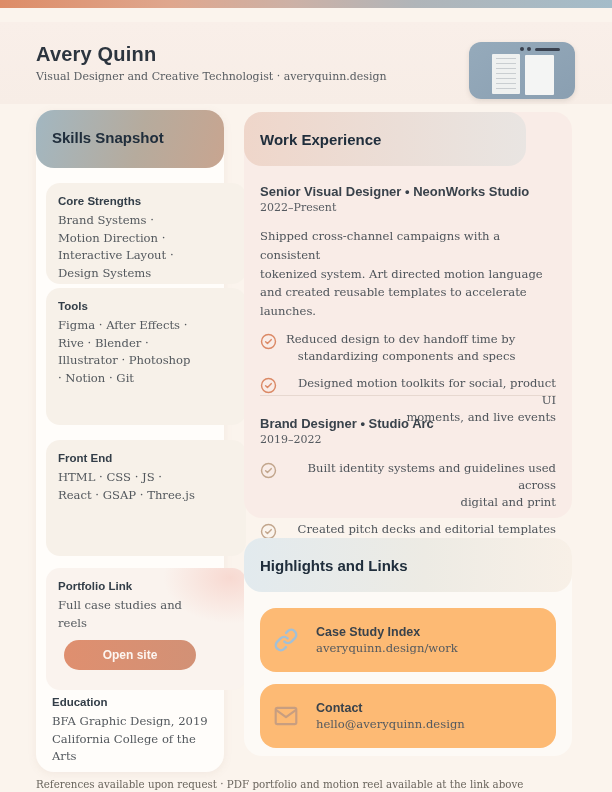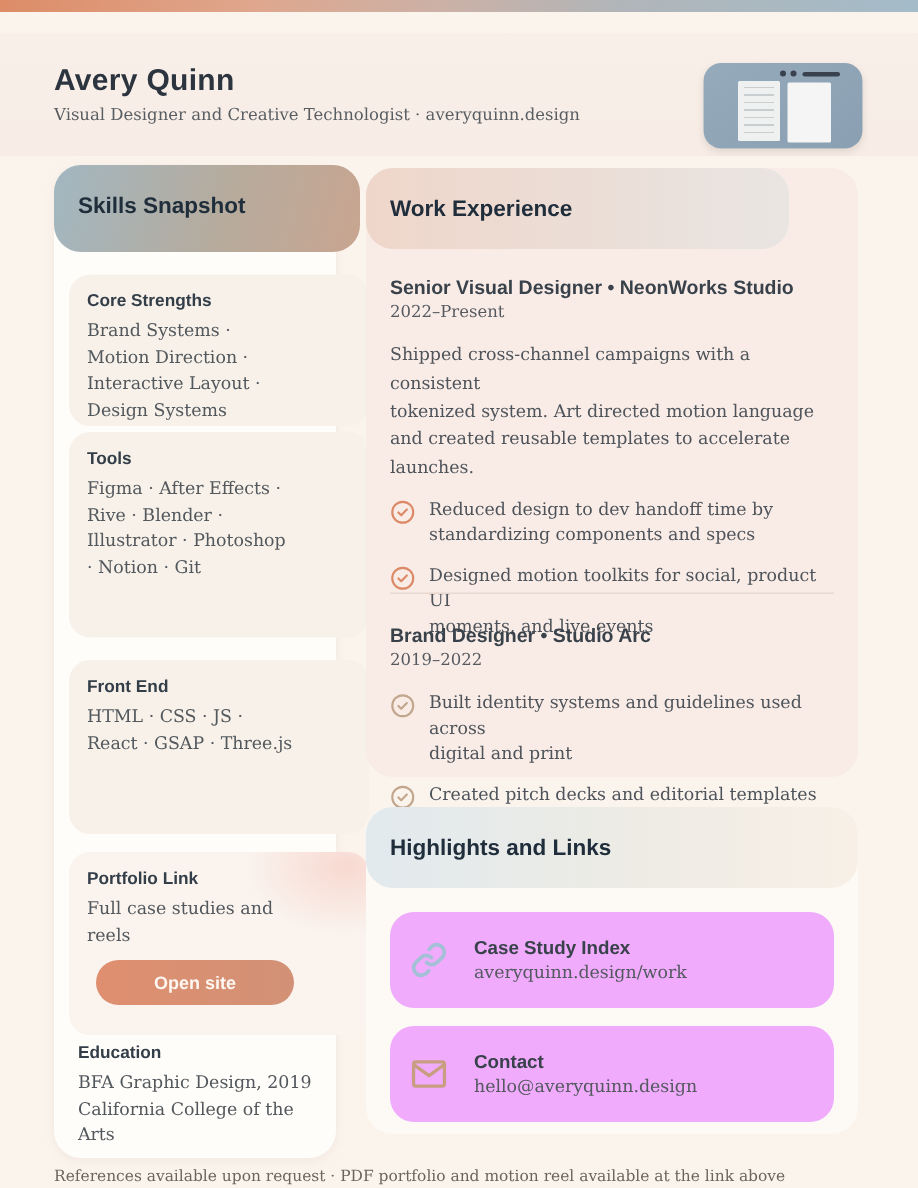--- a/index.html
+++ b/index.html
@@ -33,21 +33,21 @@
   .thumb .dot { position:absolute; width:4px; height:4px; border-radius:50%; background:#39414f; top:5px; }
   .thumb .dot.d1 { left:51px; } .thumb .dot.d2 { left:58px; }
   .thumb .bar { position:absolute; left:66px; top:6px; width:25px; height:2.5px; border-radius:2px; background:#39414f; }
 
   
   .chip { position:absolute; border-radius:18px; padding:19px 0 0 16px; font-size:15px; font-weight:700; color:#202e3c; }
 
   
   .left-card { position:absolute; left:36px; top:110px; width:188px; height:662px; border-radius:18px;
     background:#fffdfa; box-shadow:0 2px 8px rgba(170,140,120,.10); }
-  .chip-skills { left:36px; top:110px; width:204px; height:58px;
+  .chip-skills { left:36px; top:110px; width:188px; height:58px;
     background:linear-gradient(105deg,#a2b7c1 0%,#b6ab9d 55%,#c8a590 100%); }
   .mini-card { position:absolute; left:46px; width:200px; border-radius:14px; background:#f7f1e9; padding:12px; overflow:visible; }
   .mini-card h3, .edu h3 { font-size:11.5px; font-weight:700; color:#333e48; }
   .mini-card .body, .edu .body { margin-top:5px; font-size:11.6px; line-height:17.6px; color:#53585d; }
   .card-core { top:183px; height:101px; }
   .card-tools { top:288px; height:137px; }
   .card-front { top:440px; height:116px; }
   .card-portfolio { top:568px; height:122px;
     background:radial-gradient(95px 65px at 92% 8%, rgba(246,200,190,.6), rgba(246,200,190,0) 70%), #faf3ee; }
   .open-btn { display:block; margin:8px 0 0 6px; width:132px; height:30px; border:none; border-radius:15px;
@@ -59,30 +59,30 @@
   .work-card { position:absolute; left:244px; top:112px; width:328px; height:406px; border-radius:18px;
     background:#f9ece7; overflow:visible; }
   .chip-work { left:244px; top:112px; width:282px; height:54px;
     background:linear-gradient(90deg,#efd6ca 0%,#ebded7 55%,#e9e5e2 100%); }
   .job { position:absolute; left:260px; width:296px; }
   .job-1 { top:184px; } .job-2 { top:416px; }
   .job .role { font-size:13px; font-weight:700; color:#39424b; }
   .job .dates { margin-top:2px; font-size:11px; color:#555a60; }
   .job .summary { margin-top:13px; font-size:11.6px; line-height:18.8px; color:#4e545a; }
   .bullets { margin-top:10px; }
-  .bullet { display:flex; gap:9px; margin-bottom:10px; }
+  .bullet { display:flex; gap:9px; margin-bottom:10px;text-align:right; }
   .check-icon { flex-shrink:0; width:17px; height:17px; margin-top:2px; }
   .bullet .btxt { font-size:11.6px; line-height:17px; color:#4e545a; }
   .divider { position:absolute; left:260px; top:395px; width:296px; height:1px; background:#e7d8d0; }
 
   .hl-card { position:absolute; left:244px; top:538px; width:328px; height:218px; border-radius:18px; background:#fdfaf6; }
   .chip-hl { left:244px; top:538px; width:328px; height:54px;
     background:linear-gradient(90deg,#e2eaee 0%,#ececе5 55%,#f8f0e7 100%);
     background:linear-gradient(90deg,#e2eaee 0%,#edebe4 55%,#f8f0e7 100%); }
-  .link-item { position:absolute; left:260px; width:296px; height:64px; border-radius:16px; background:#f0abfc;
+  .link-item { position:absolute; left:260px; width:296px; height:64px; border-radius:16px; background:#fdba74;
     display:flex; align-items:center; padding-left:13px; gap:17px; cursor:pointer; }
   .li-1 { top:608px; } .li-2 { top:684px; }
   .link-item .ic { width:26px; height:26px; flex-shrink:0; }
   .link-item h3 { font-size:12.5px; font-weight:700; color:#39424b; }
   .link-item .val { margin-top:2px; font-size:11.6px; color:#53595f; }
 
   .footer { position:absolute; left:36px; top:778px; font-size:10.3px; color:#6a655d; }
 </style>
 </head>
 <body>

